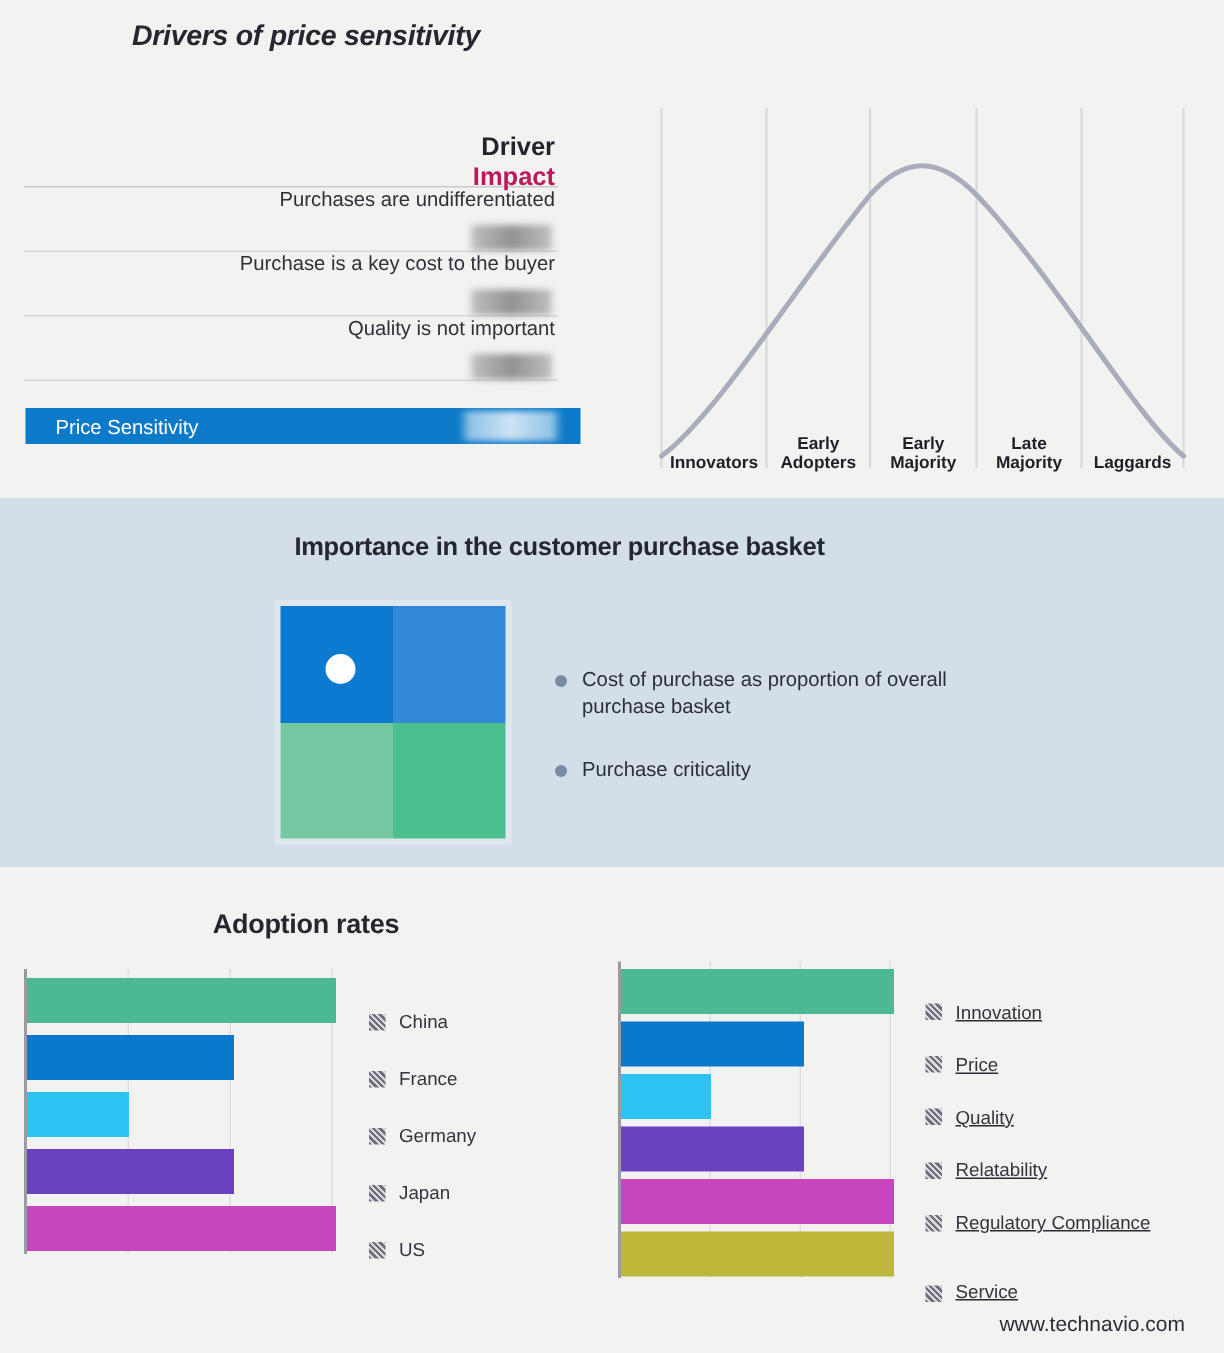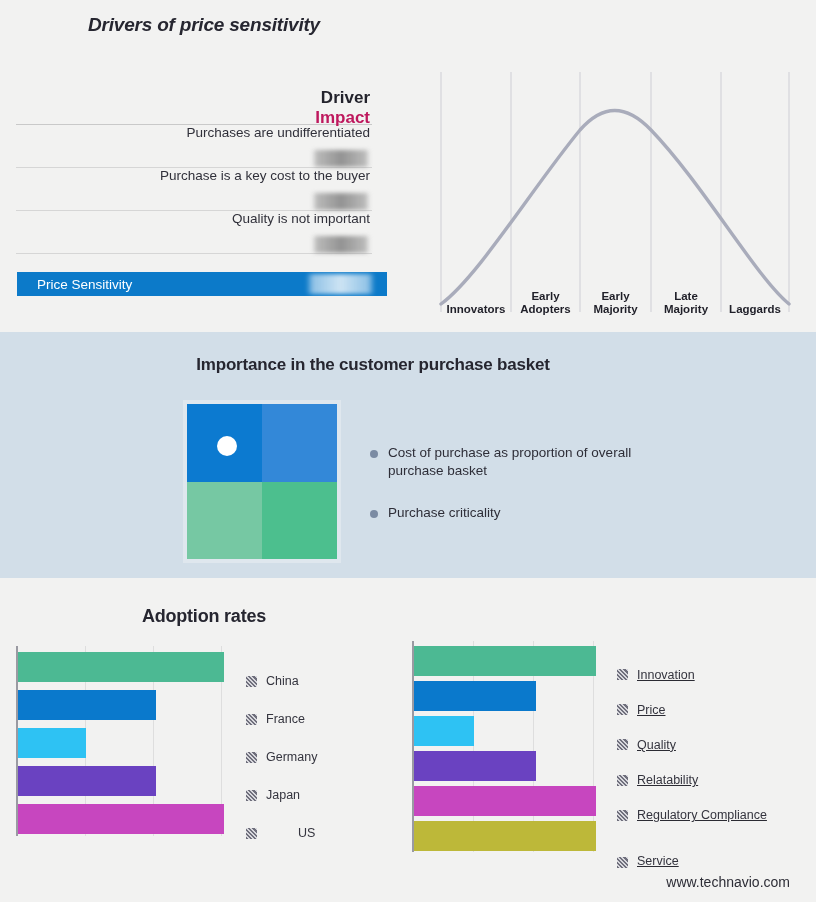--- a/index.html
+++ b/index.html
@@ -214,21 +214,21 @@
           <span class="lg-text">France</span>
         </div>
         <div class="lg-item" style="height: 38px;">
           <span class="lg-swatch" style="background: repeating-linear-gradient(45deg, rgb(111, 111, 124) 0px, rgb(111, 111, 124) 1.5px, rgb(216, 216, 221) 1.5px, rgb(216, 216, 221) 3px);"></span>
           <span class="lg-text">Germany</span>
         </div>
         <div class="lg-item" style="height: 38px;">
           <span class="lg-swatch" style="background: repeating-linear-gradient(45deg, rgb(111, 111, 124) 0px, rgb(111, 111, 124) 1.5px, rgb(216, 216, 221) 1.5px, rgb(216, 216, 221) 3px);"></span>
           <span class="lg-text">Japan</span>
         </div>
-        <div class="lg-item" style="height: 38px; gap: 32px;">
+        <div class="lg-item" style="height: 38px;">
           <span class="lg-swatch" style="background: repeating-linear-gradient(45deg, rgb(111, 111, 124) 0px, rgb(111, 111, 124) 1.5px, rgb(216, 216, 221) 1.5px, rgb(216, 216, 221) 3px);"></span>
           <span class="lg-text">US</span>
         </div>
       </div>
   </div>
 </div>
 
 <div id="criteria-panel">
 
   <div class="barchart" style="left:4px;top:63px;width:404px;height:220px;">

